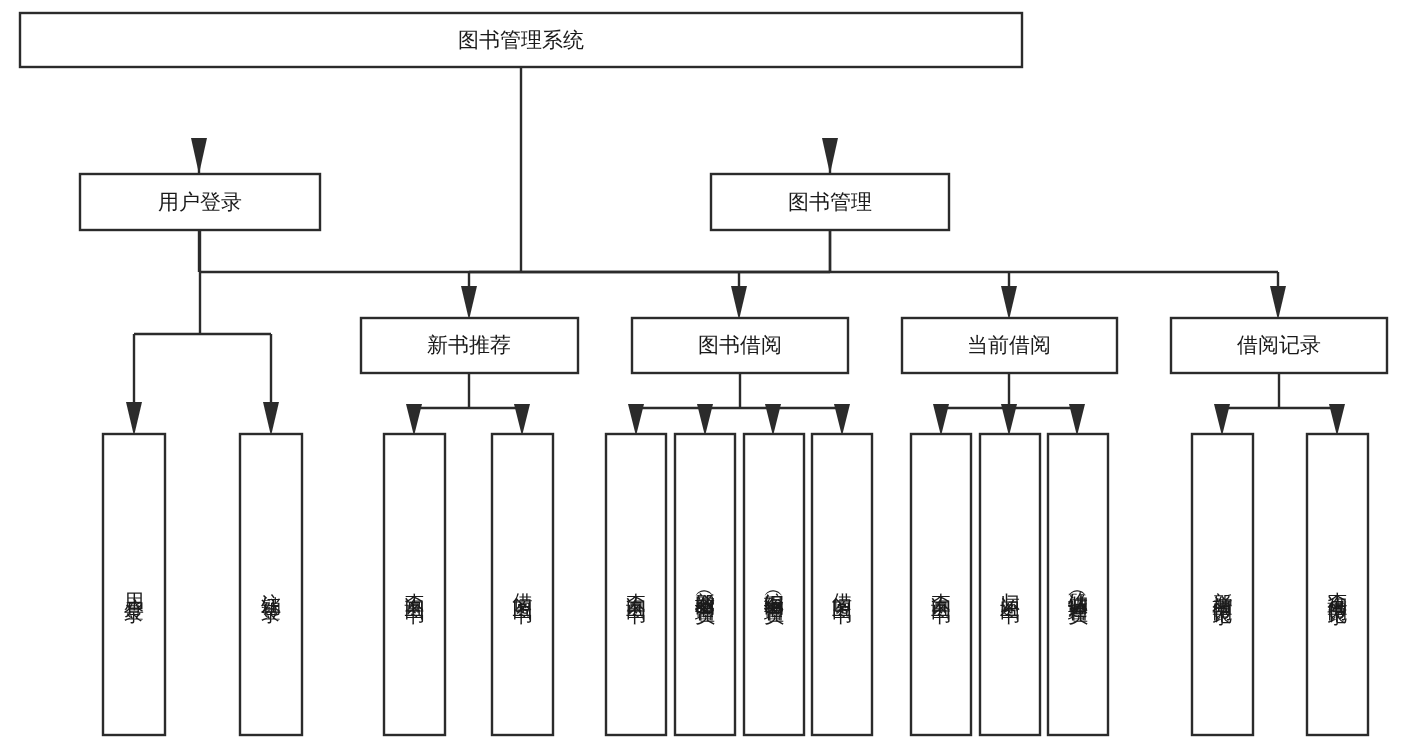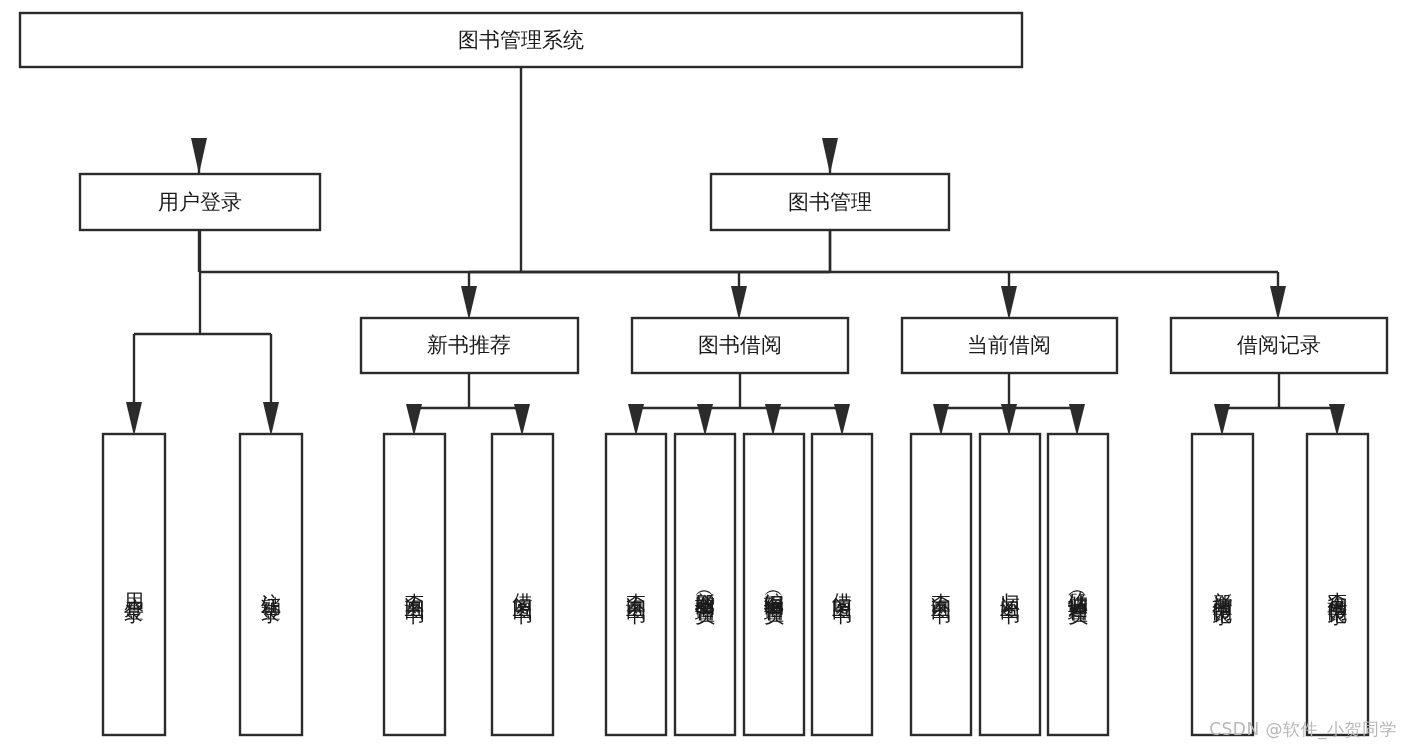--- a/index.html
+++ b/index.html
@@ -197,15 +197,14 @@
   <div class="leaf-label" style="left:744px; top:434px; width:60px; height:301px; letter-spacing:2px;">编辑图书（管理员）</div>
   <div class="leaf-label" style="left:812px; top:434px; width:60px; height:301px;">借阅图书</div>
 
   <div class="leaf-label" style="left:911px; top:434px; width:60px; height:301px;">查询图书</div>
   <div class="leaf-label" style="left:980px; top:434px; width:60px; height:301px;">归还图书</div>
   <div class="leaf-label" style="left:1048px; top:434px; width:60px; height:301px; letter-spacing:2px;">确认归还（管理员）</div>
 
   <div class="leaf-label" style="left:1192px; top:434px; width:61px; height:301px; letter-spacing:3px;">新增借阅记录</div>
   <div class="leaf-label" style="left:1307px; top:434px; width:61px; height:301px; letter-spacing:3px;">查询借阅记录</div>
 
-  <div class="watermark">CSDN @软件_小贺同学</div>
 
 </div>
 
 </body></html>

